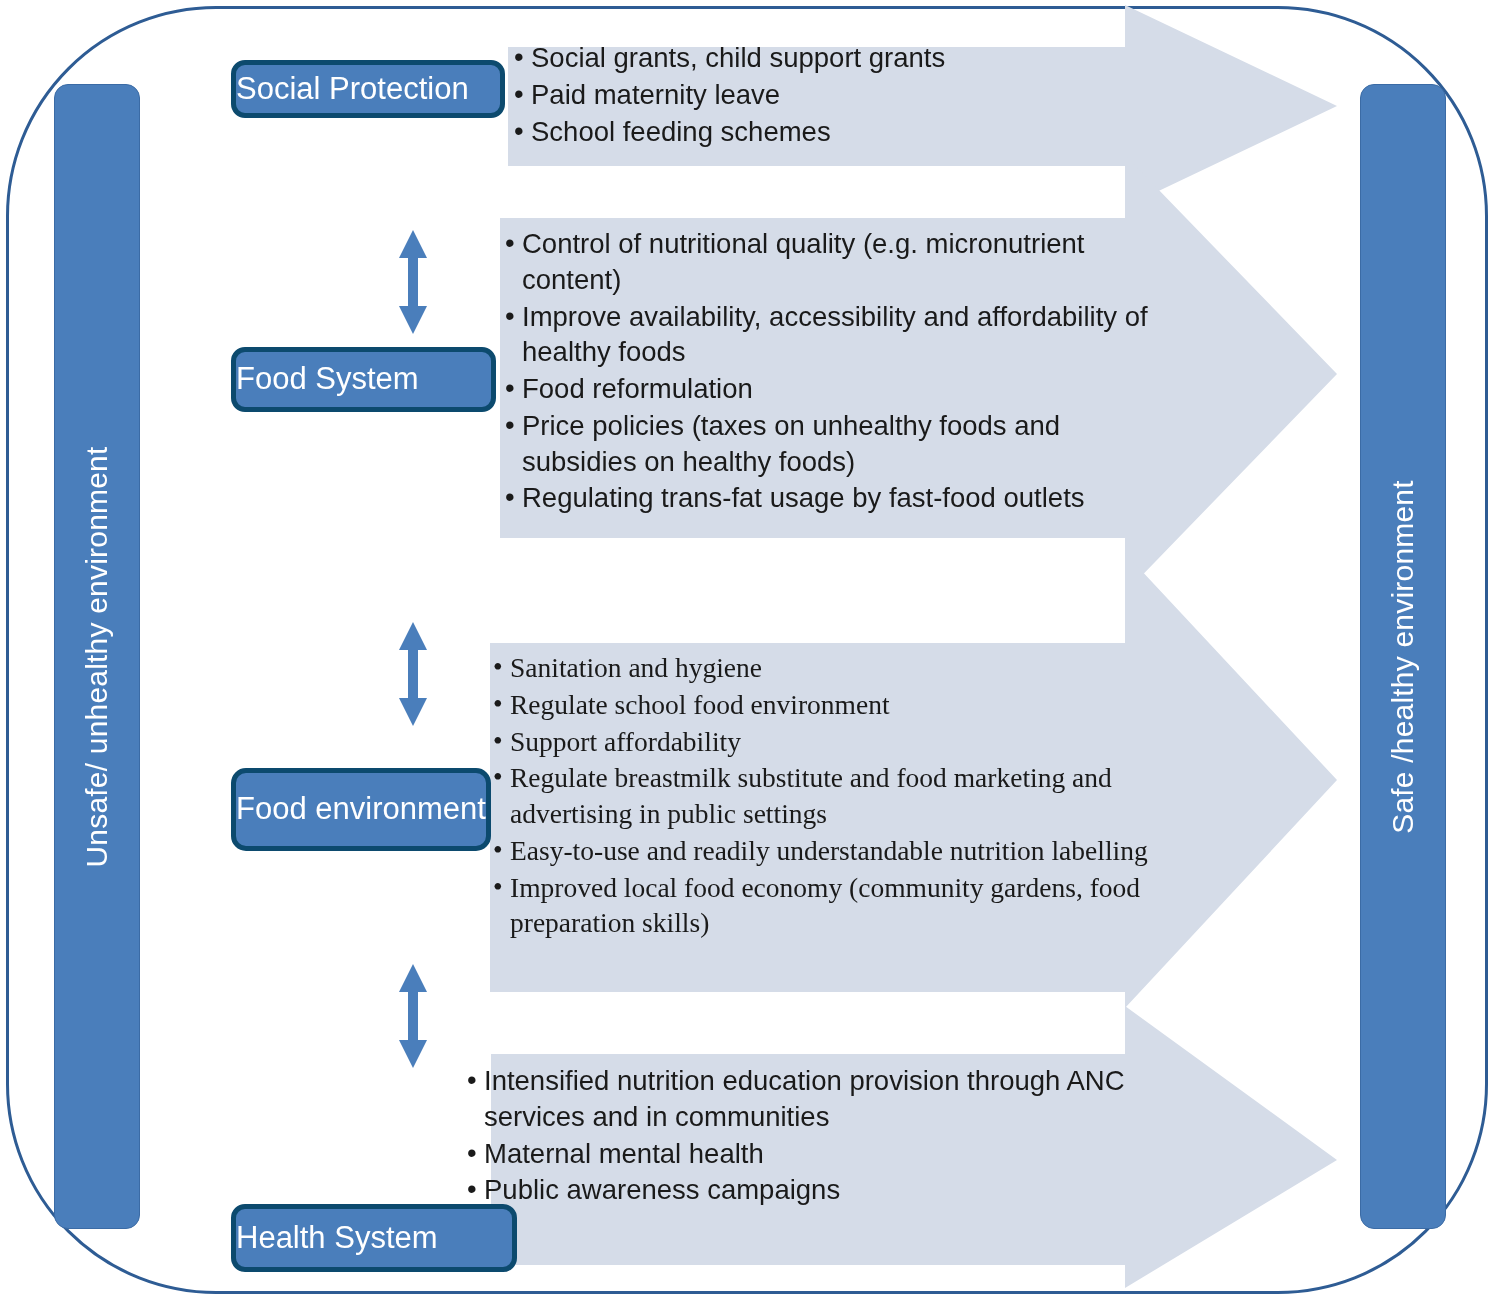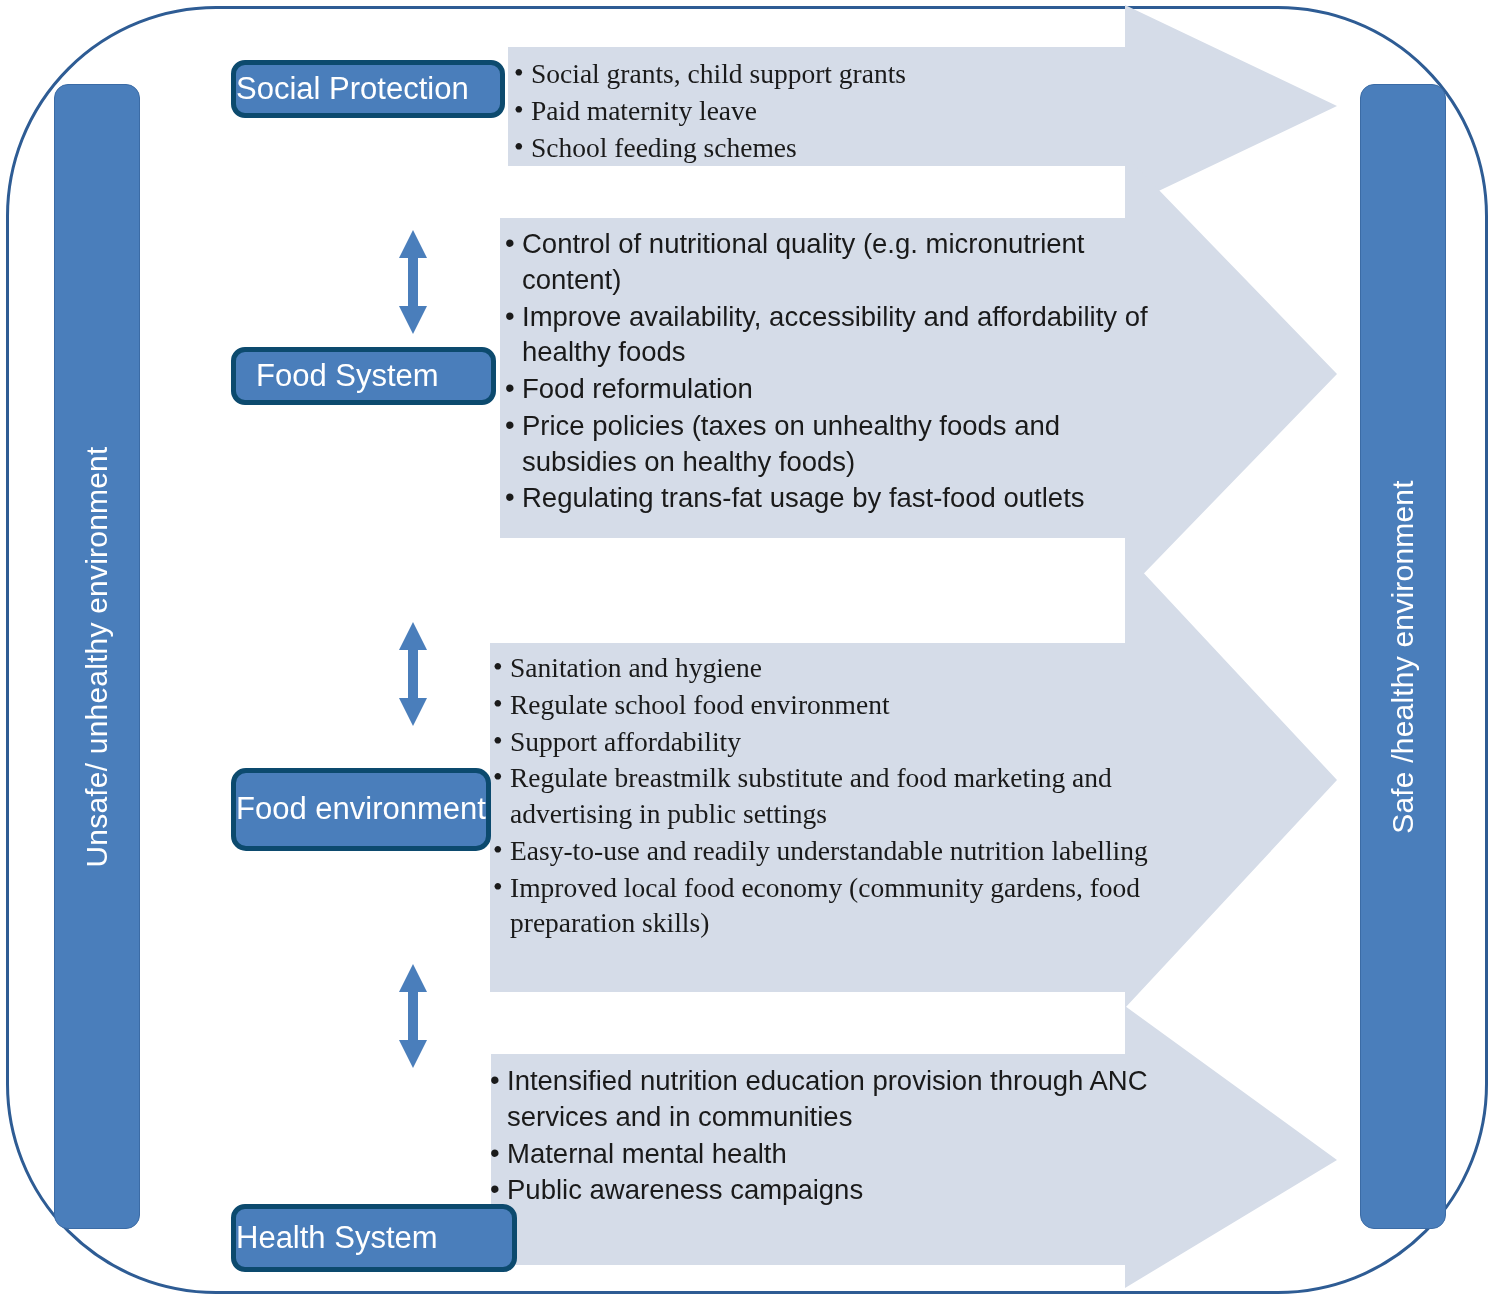--- a/index.html
+++ b/index.html
@@ -70,21 +70,21 @@
     color: #ffffff;
     display: flex;
     align-items: center;
     justify-content: flex-start;
     text-align: center;
     font-size: 31px;
     line-height: 1.12;
     z-index: 4;
   }
   #pill-social { left: 231px; top: 60px;   width: 274px; height: 58px; }
-  #pill-food-system { left: 231px; top: 347px; width: 265px; height: 58px; padding-left: 20px; }
+  #pill-food-system { left: 231px; top: 347px; width: 265px; height: 65px; }
   #pill-food-env { left: 231px; top: 768px;  width: 260px; height: 83px; border-radius: 15px; }
   #pill-health { left: 231px; top: 1183px; width: 286px; height: 68px; margin-top: 21px; }
 
   
   .bullets {
     position: absolute;
     z-index: 5;
     color: #1a1a1a;
     font-size: 27.5px;
     line-height: 1.30;
@@ -98,24 +98,24 @@
     margin: 0 0 1px 0;
   }
   .bullets li::before {
     content: "\2022";
     position: absolute;
     left: 0;
     top: -1px;
     font-size: 27.5px;
     line-height: 1.30;
   }
-  #bul-social  { left: 514px; top: 56px;   width: 640px; font-family: Liberation Serif, serif; }
+  #bul-social  { left: 514px; top: 40px;   width: 640px; }
   #bul-system  { left: 505px; top: 226px;  width: 650px; }
   #bul-env     { left: 493px; top: 650px;  width: 680px; font-family: Liberation Serif, serif; }
-  #bul-health  { left: 490px; top: 1063px; width: 720px; }
+  #bul-health  { left: 467px; top: 1063px; width: 720px; }
 
   
   .dbl-arrow { position: absolute; z-index: 6; }
   #dbl-1 { left: 396px; top: 228px; }
   #dbl-2 { left: 396px; top: 620px; }
   #dbl-3 { left: 396px; top: 962px; }
 </style>
 </head>
 <body>
 

